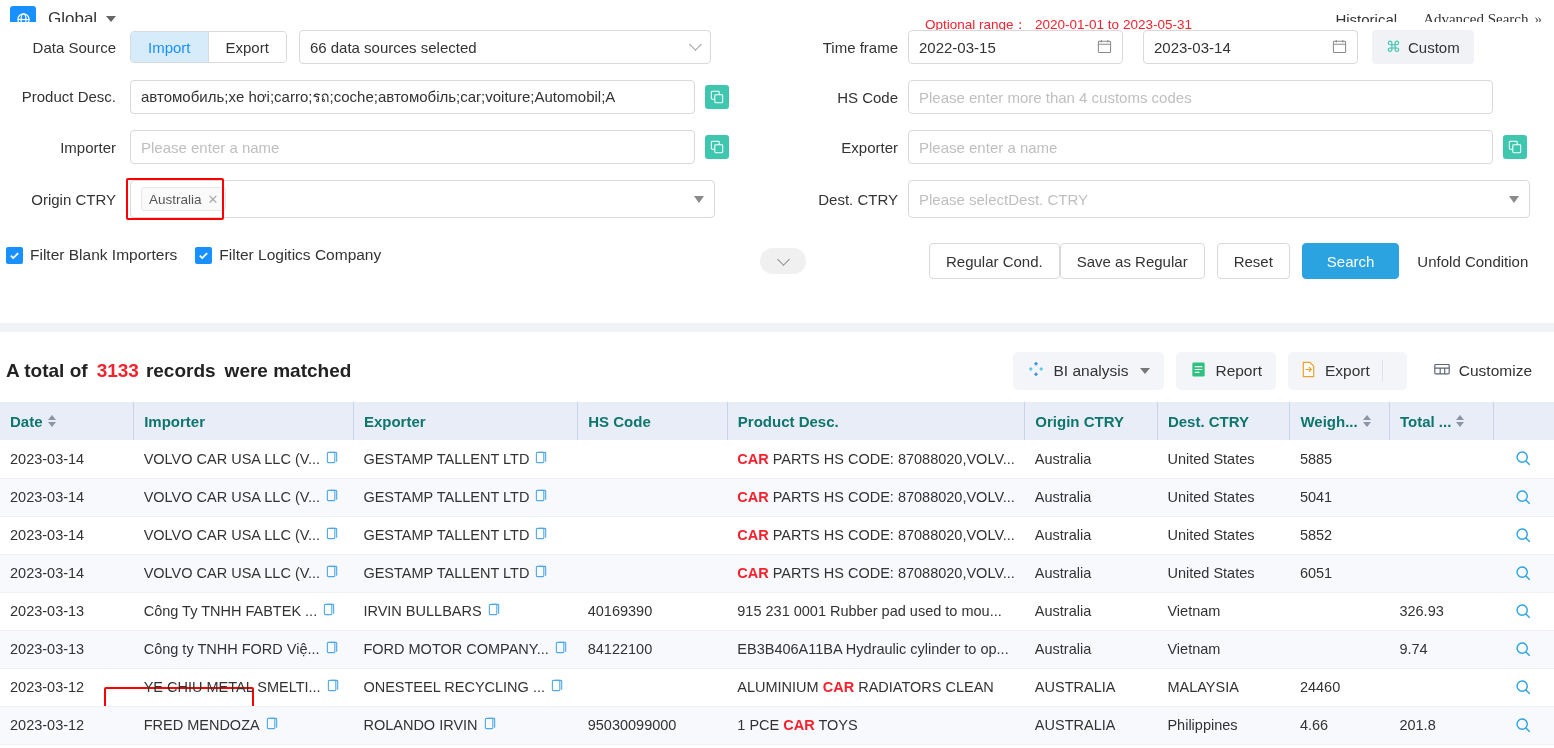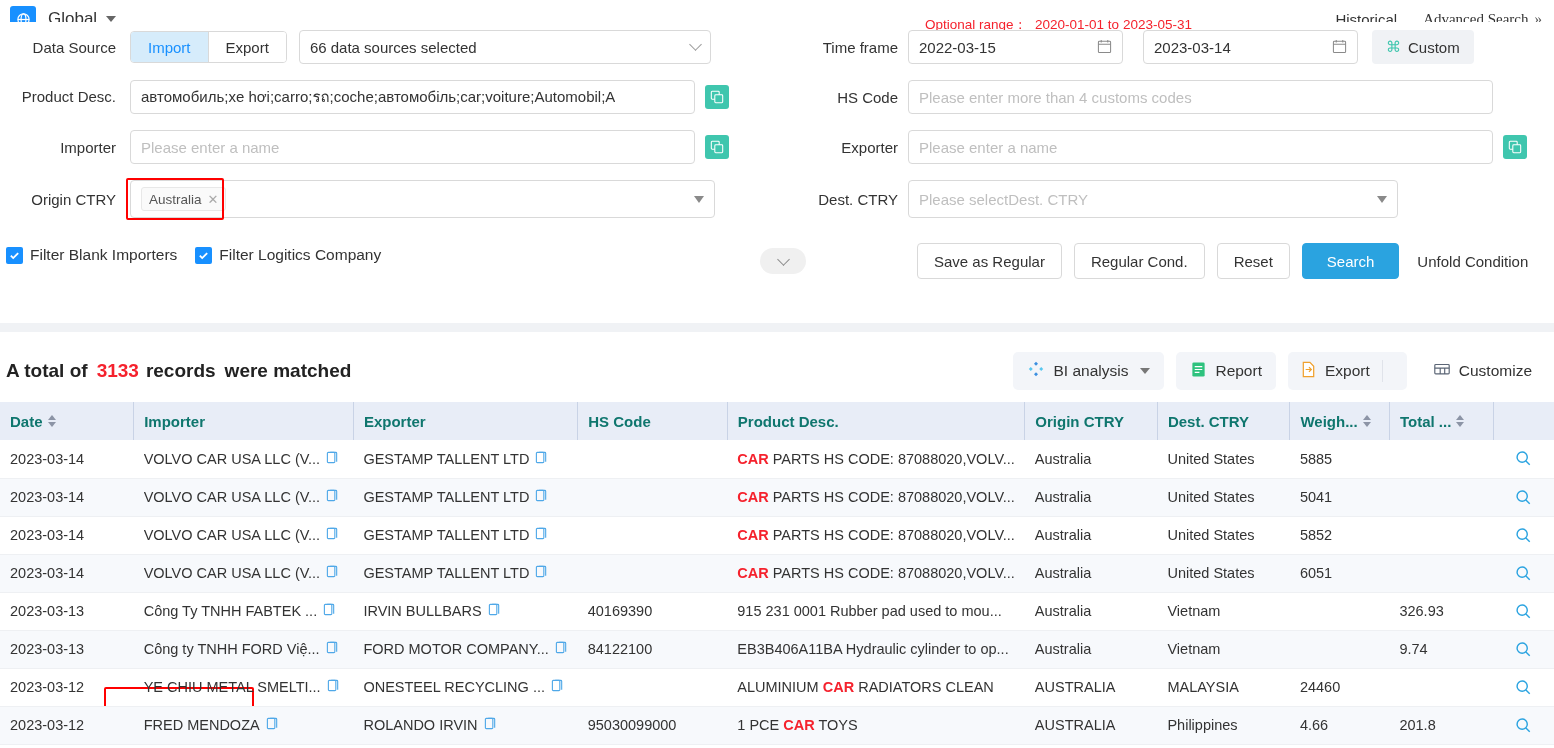--- a/index.html
+++ b/index.html
@@ -306,21 +306,21 @@
           <span>Australia</span>
           <span class="x">✕</span>
         </span>
         <span class="chev"></span>
       </div>
     </div>
     <div class="redbox" style="left:126px; top:156px; width:98px; height:42px;"></div>
 
     <div class="row" style="left:798px; top:158px;">
       <div class="lbl" style="width:100px;">Dest. CTRY</div>
-      <div class="field" style="width:490px; margin-left:10px; height:38px;">
+      <div class="field" style="width:622px; margin-left:10px; height:38px;">
         <span class="ph">Please selectDest. CTRY</span>
         <span class="chev"></span>
       </div>
     </div>
 
     <div class="row" style="left:6px; top:224px;">
       <div style="display:flex;align-items:center;">
         <span class="cbx">
           <svg width="11" height="11" viewBox="0 0 12 12" fill="none" stroke="#fff" stroke-width="2">
               <path d="M2 6.2l2.6 2.6L10 3.4"></path>
@@ -336,22 +336,22 @@
         </span>
         <span class="cb-label">Filter Logitics Company</span>
       </div>
     </div>
 
     <div class="collapse-btn" style="position:absolute; left:760px; top:226px;">
       <i></i>
     </div>
 
     <div class="row" style="left:917px; top:221px;">
+      <div class="btn" style="margin-left:12px;">Regular Cond.</div>
       <div class="btn">Save as Regular</div>
-      <div class="btn" style="margin-left:12px;">Regular Cond.</div>
       <div class="btn" style="margin-left:12px;">Reset</div>
       <div class="btn primary" style="margin-left:12px; padding:0 24px;">Search</div>
       <div class="unfold" style="margin-left:18px;">Unfold Condition</div>
     </div>
   </div>
 
   <div class="divider" style="top:323px;"></div>
 
   <div class="results">
     <div class="total-text">

